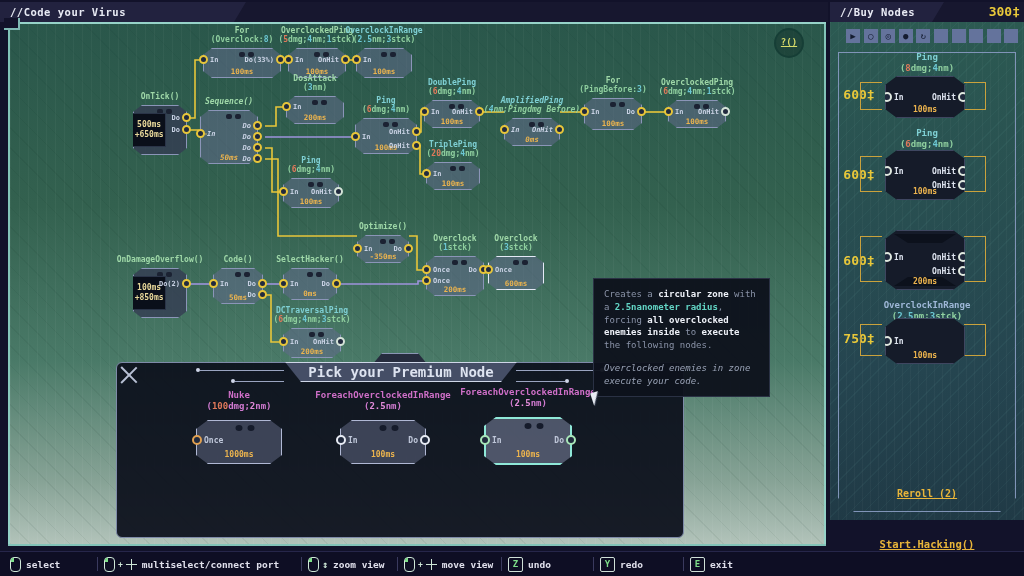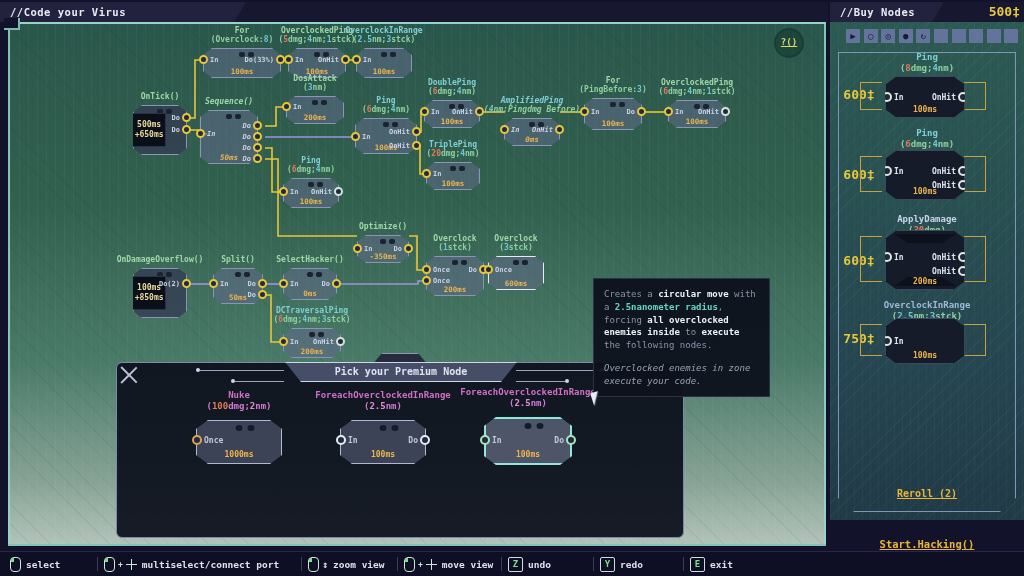--- a/index.html
+++ b/index.html
@@ -48,21 +48,21 @@
   .ttag{position:absolute;left:-5px;top:7px;bottom:7px;width:62%;background:#0a0f1a;
     border:1px solid #2a3448;border-left:4px solid #05080f;display:flex;flex-direction:column;
     justify-content:center;align-items:center;font-size:8px;font-weight:bold;color:#e8d89a;line-height:1.3;}
   
   #premium-panel{position:absolute;left:116px;top:362px;width:566px;height:174px;z-index:5;
     background:rgba(13,17,29,.94);border:1.5px solid #7e8aa8;border-radius:6px;}
   #premium-handle{position:absolute;left:372px;top:353px;width:56px;height:10px;background:#262c3e;
     border:1px solid #8a96b4;clip-path:polygon(10px 0,46px 0,56px 100%,0 100%);z-index:6;}
   #premium-banner{position:absolute;left:285px;top:362px;width:230px;height:18px;z-index:7;
     background:#454e66;border:1px solid #cfd6e8;clip-path:polygon(0 0,100% 0,calc(100% - 16px) 100%,16px 100%);
-    color:#dde3f0;font-size:10px;font-weight:bold;text-align:center;line-height:18px;}
+    color:#dde3f0;font-size:14px;font-weight:bold;text-align:center;line-height:18px;}
   .deco-line{position:absolute;height:1px;background:#9aa4c0;z-index:7;}
   .deco-dot{position:absolute;width:4px;height:4px;border-radius:50%;background:#cfd6e8;z-index:7;}
   #premium-x{position:absolute;left:120px;top:366px;width:18px;height:18px;z-index:7;}
   #premium-x::before,#premium-x::after{content:"";position:absolute;left:8px;top:-2px;width:1.5px;height:22px;background:#b8c0d4;}
   #premium-x::before{transform:rotate(45deg);} #premium-x::after{transform:rotate(-45deg);}
   .pnode{position:absolute;z-index:6;}
   .pbody{position:absolute;inset:0;background:rgba(130,138,170,.38);border:1.5px solid #b0b8d4;
     clip-path:polygon(12px 0,calc(100% - 12px) 0,100% 9px,100% calc(100% - 9px),calc(100% - 12px) 100%,12px 100%,0 calc(100% - 9px),0 9px);}
   .pnode.sel .pbody{border:2px solid #8fe8d8;box-shadow:0 0 10px rgba(110,230,210,.75);background:rgba(150,160,190,.45);}
   .pnode .ntitle{font-size:9px;width:180px;bottom:calc(100% + 8px);}
@@ -127,21 +127,21 @@
 </head>
 <body>
 
 <div id="root">
 
   <div id="topbar-left" class="topbar">
     <div class="tab" style="width:218px">//Code your Virus</div>
   </div>
   <div id="topbar-right" class="topbar">
     <div class="tab" style="width:86px">//Buy Nodes</div>
-    <div id="currency"><span>500</span><span>‡</span></div>
+    <div id="currency"><span>300</span><span>‡</span></div>
   </div>
 
   <div id="canvas"></div>
   <div id="canvas-notch"></div>
   <div id="help-btn">?()</div>
 
   <svg id="wires">
       <polyline points="187,118 195,118 195,60 203,60" fill="none" stroke="#e8c63a" stroke-width="1.6"></polyline>
       <polyline points="281,60 288,60" fill="none" stroke="#e8c63a" stroke-width="1.6"></polyline>
       <polyline points="346,60 356,60" fill="none" stroke="#e8c63a" stroke-width="1.6"></polyline>
@@ -466,21 +466,21 @@
             <div>+850ms</div>
           </div>
         </div>
   <div class="port right" style="top: 11px;">
           <span class="pdot"></span>
           <span>Do(2)</span>
         </div>
       </div>
       <div class="cnode" style="left: 213px; top: 268px; width: 50px; height: 36px; position: absolute; pointer-events: auto;">
     <div class="ntitle">
-          <div class="nname" style="color: rgb(159, 216, 168);">Split()</div>
+          <div class="nname" style="color: rgb(159, 216, 168);">Code()</div>
         </div>
     <div class="nbody">
           <div class="nicon"></div>
           <div class="ntime">50ms</div>
         </div>
   <div class="port left" style="top: 11px;">
           <span class="pdot"></span>
           <span>In</span>
         </div>
         <div class="port right" style="top: 11px;">
@@ -589,21 +589,21 @@
         </div>
         <div class="port right" style="top: 18px;">
           <span class="pdot" style="border-color: rgb(168, 230, 184);"></span>
           <span>Do</span>
         </div>
       </div>
     </div>
   <div id="mouse-cursor"></div>
 
   <div id="tooltip">
-      <p><span class="tt-dim">Creates a </span><span class="tt-b">circular move</span><span class="tt-dim"> with a </span><span class="tt-teal">2.5nanometer radius</span><span class="tt-dim">, forcing </span><span class="tt-b">all overclocked enemies inside</span><span class="tt-dim"> to </span><span class="tt-b">execute</span><span class="tt-dim"> the following nodes.</span></p>
+      <p><span class="tt-dim">Creates a </span><span class="tt-b">circular zone</span><span class="tt-dim"> with a </span><span class="tt-teal">2.5nanometer radius</span><span class="tt-dim">, forcing </span><span class="tt-b">all overclocked enemies inside</span><span class="tt-dim"> to </span><span class="tt-b">execute</span><span class="tt-dim"> the following nodes.</span></p>
       <p><span class="tt-i">Overclocked enemies in zone execute your code.</span></p>
     </div>
 
   <div id="shop-bg"></div>
   <div id="shop-frame"></div>
   <div id="filters">
       <div class="ficon" style="left: 846px;">▶</div>
       <div class="ficon" style="left: 863.6px;">○</div>
       <div class="ficon" style="left: 881.2px;">◎</div>
       <div class="ficon" style="left: 898.8px;">●</div>
@@ -653,24 +653,20 @@
             <span class="pdot"></span>
             <span>OnHit</span>
           </div>
           <div class="port right" style="top: 29px;">
             <span class="pdot"></span>
             <span>OnHit</span>
           </div>
         </div>
   </div>
       <div style="position:absolute;inset:0;pointer-events:none;">
-    <div class="stitle" style="top: 214px;">
-          <div class="nname" style="color: rgb(200, 212, 232);">ApplyDamage</div>
-          <div class="nparams">(<span class="numd">30</span>dmg)</div>
-        </div>
     <div class="scost" style="top: 253px;">600‡</div>
     <div class="sbracket l" style="left: 860px; top: 236px; height: 46px;"></div>
     <div class="sbracket r" style="left: 964px; top: 236px; height: 46px;"></div>
     <div class="snode decor" style="pointer-events: auto; left: 885px; top: 230px; width: 78px; height: 58px;">
           <div class="ntime">200ms</div>
           <div class="port left" style="top: 21px;">
             <span class="pdot"></span>
             <span>In</span>
           </div>
           <div class="port right" style="top: 21px;">

